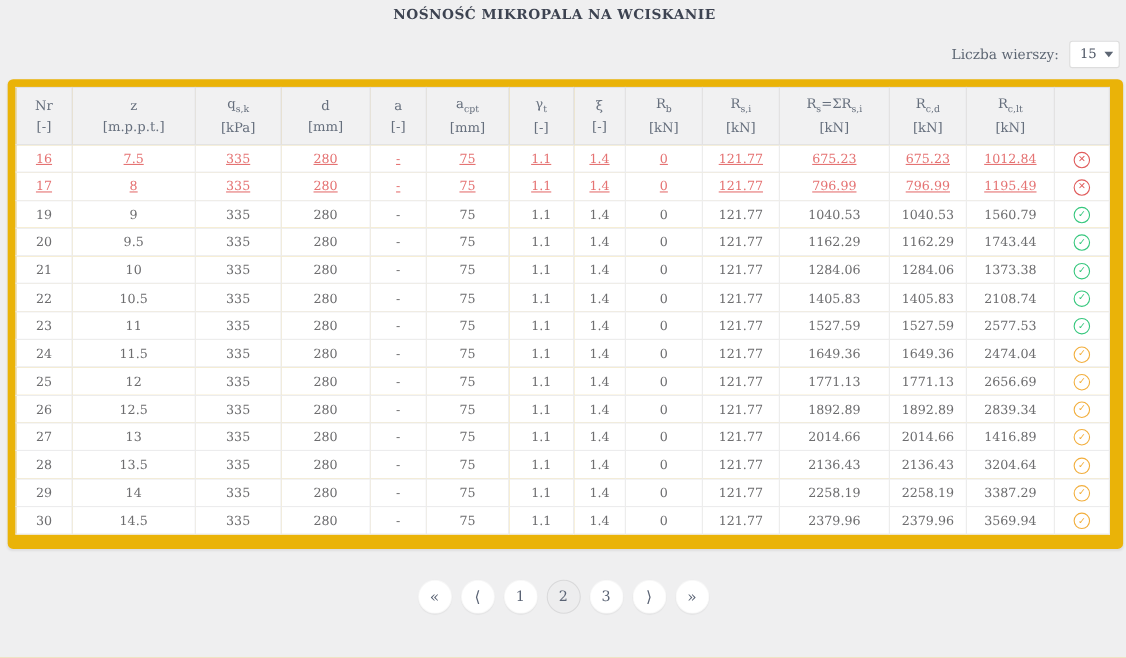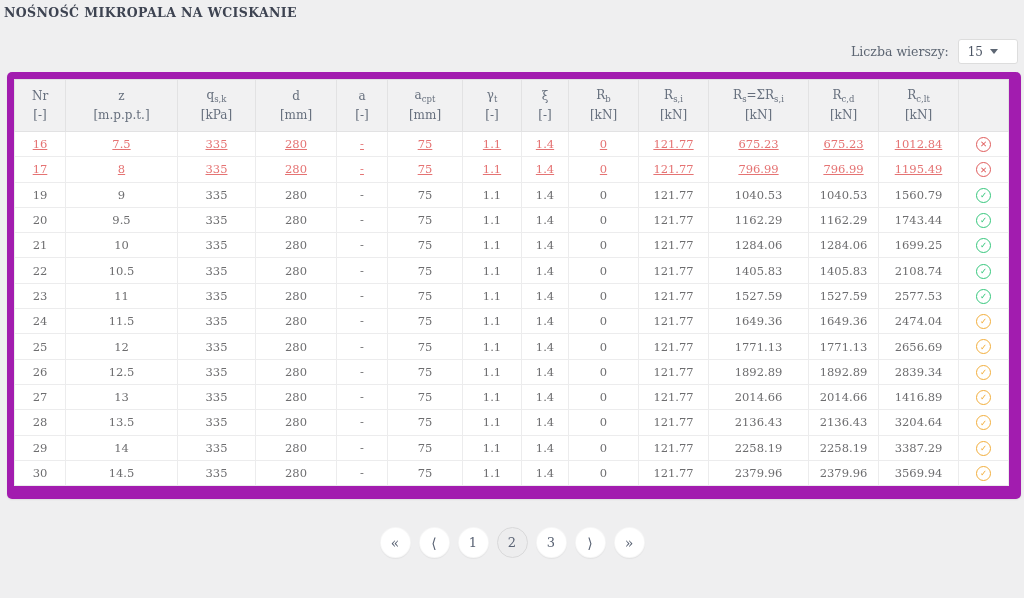--- a/index.html
+++ b/index.html
@@ -4,48 +4,48 @@
 <style>
   * { margin:0; padding:0; box-sizing:border-box; }
   html,body { width:1024px; height:598px; }
   body {
     background:#efeff0;
     font-family:"DejaVu Serif","Liberation Serif",serif;
     color:#66707e;
     overflow:hidden;
   }
   
-  .titlebar { padding:5px 20px 0 4px; }
+  .titlebar { padding:5px 20px 0 4px;text-align:center; }
   .page-title {
     font-size:12.5px; font-weight:bold; letter-spacing:.4px;
     color:#3d4351;
   }
   .toolsbar {
-    display:flex; justify-content:space-between; align-items:flex-end;
+    display:flex; justify-content:space-between; align-items:center;
     padding:14px 6px 0 4px; height:44px;
   }
   .menu-icon { width:21px; cursor:pointer; display:inline-block; }
   .menu-icon .bar { height:3.5px; background:#4e4e4e; margin-bottom:3.5px; }
   .menu-icon .bar:last-child { margin-bottom:0; }
   .rows-control { display:flex; align-items:center; gap:9px; font-size:12.5px; color:#5d6673; }
   .rows-select {
     background:#fff; border:1px solid #ddd; border-radius:3px;
-    height:25px; min-width:45px; padding:0 19px 0 9px;
+    height:25px; min-width:45px; padding:0 5px 0 9px;
     display:inline-flex; align-items:center; gap:7px;
     font-size:12px; color:#4c5564; cursor:pointer;
   }
   .caret-down {
     width:0; height:0; border-left:4px solid transparent;
     border-right:4px solid transparent; border-top:5px solid #5d6673;
     display:inline-block;
   }
   
   .card {
     margin:8px 3px 12px 7px;
-    background:#a21caf; border-radius:5px;
+    background:#eab308; border-radius:5px;
     box-shadow:0 1px 2px rgba(0,0,0,.07);
     padding:7px 13px 13px 7px;
   }
   table { width:100%; border-collapse:collapse; table-layout:fixed; }
   th {
     background:#f1f1f2; border:1px solid #e2e2e3;
     height:52px; font-weight:normal; font-size:12px; color:#666f7d;
     text-align:center; line-height:1.55;
   }
   th sub, td sub { font-size:8.5px; }
@@ -251,21 +251,21 @@
           <td>335</td>
           <td>280</td>
           <td>-</td>
           <td>75</td>
           <td>1.1</td>
           <td>1.4</td>
           <td>0</td>
           <td>121.77</td>
           <td>1284.06</td>
           <td>1284.06</td>
-          <td>1699.25</td>
+          <td>1373.38</td>
           <td><span class="status-icon status-ok">✓</span></td>
         </tr>
         <tr>
           <td>22</td>
           <td>10.5</td>
           <td>335</td>
           <td>280</td>
           <td>-</td>
           <td>75</td>
           <td>1.1</td>

